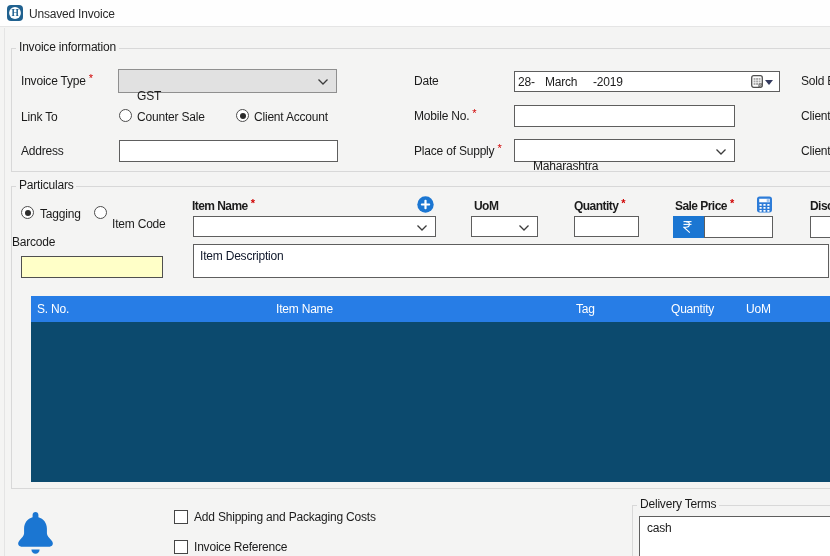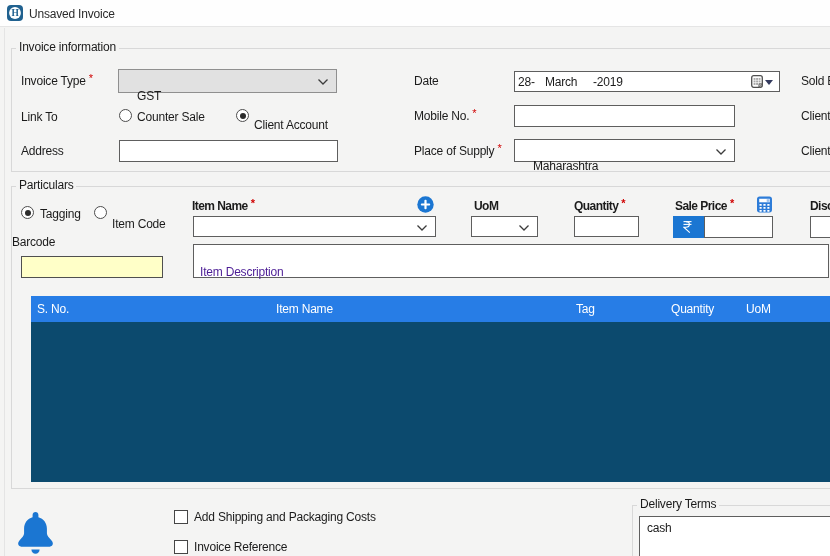--- a/index.html
+++ b/index.html
@@ -72,21 +72,21 @@
     <path d="M8 12.4 L8 9.8 Q8 9 8.8 9 L11.4 9 Z" fill="#fff" stroke="#4f4f4f" stroke-width="1"></path>
   </svg>
   <span class="abs" style="right:6px;top:8px;width:0;height:0;border-left:4px solid transparent;border-right:4px solid transparent;border-top:5px solid #333a5e;"></span>
 </div>
 <div class="lbl" style="left:801px;top:74px;">Sold By</div>
 
 <div class="lbl" style="left:21px;top:110px;">Link To</div>
 <div class="radio" style="left:119px;top:109px;"></div>
 <div class="lbl" style="left:137px;top:110px;">Counter Sale</div>
 <div class="radio sel" style="left:236px;top:109px;"></div>
-<div class="lbl" style="left:254px;top:110px;margin-top:8px;">Client Account</div>
+<div class="lbl" style="left:254px;top:110px;">Client Account</div>
 
 <div class="lbl" style="left:414px;top:109px;">Mobile No.<span class="ast">*</span></div>
 <div class="inp" style="left:514px;top:105px;width:221px;height:22px;"></div>
 <div class="lbl" style="left:801px;top:109px;">Client Name</div>
 
 <div class="lbl" style="left:21px;top:144px;">Address</div>
 <div class="inp" style="left:119px;top:140px;width:219px;height:22px;"></div>
 
 <div class="lbl" style="left:414px;top:144px;">Place of Supply<span class="ast">*</span></div>
 <div class="combo" style="left:514px;top:139px;width:221px;height:23px;">
@@ -118,21 +118,21 @@
   <rect x="3.8" y="7.4" width="9.4" height="2.2" rx="1" fill="#fff"></rect>
 </svg>
 <div class="combo" style="left:193px;top:216px;width:243px;height:21px;">
   <span class="chev" style="right:8px;top:8px;">
       <svg width="10" height="6" viewBox="0 0 10 6">
         <polyline points="0.5,0.5 5,5 9.5,0.5" fill="none" stroke="#3c3c3c" stroke-width="1.3"></polyline>
       </svg>
     </span>
 </div>
 <div class="inp" style="left:193px;top:244px;width:636px;height:34px;">
-  <span class="abs" style="left:6px;top:20px;color:#4c1d95;">Item Description</span>
+  <span class="abs" style="left:6px;top:4px;color:#0f172a;">Item Description</span>
 </div>
 
 <div class="lbl semib" style="left:474px;top:199px;">UoM</div>
 <div class="combo" style="left:471px;top:216px;width:67px;height:21px;">
   <span class="chev" style="right:8px;top:8px;">
       <svg width="10" height="6" viewBox="0 0 10 6">
         <polyline points="0.5,0.5 5,5 9.5,0.5" fill="none" stroke="#3c3c3c" stroke-width="1.3"></polyline>
       </svg>
     </span>
 </div>

